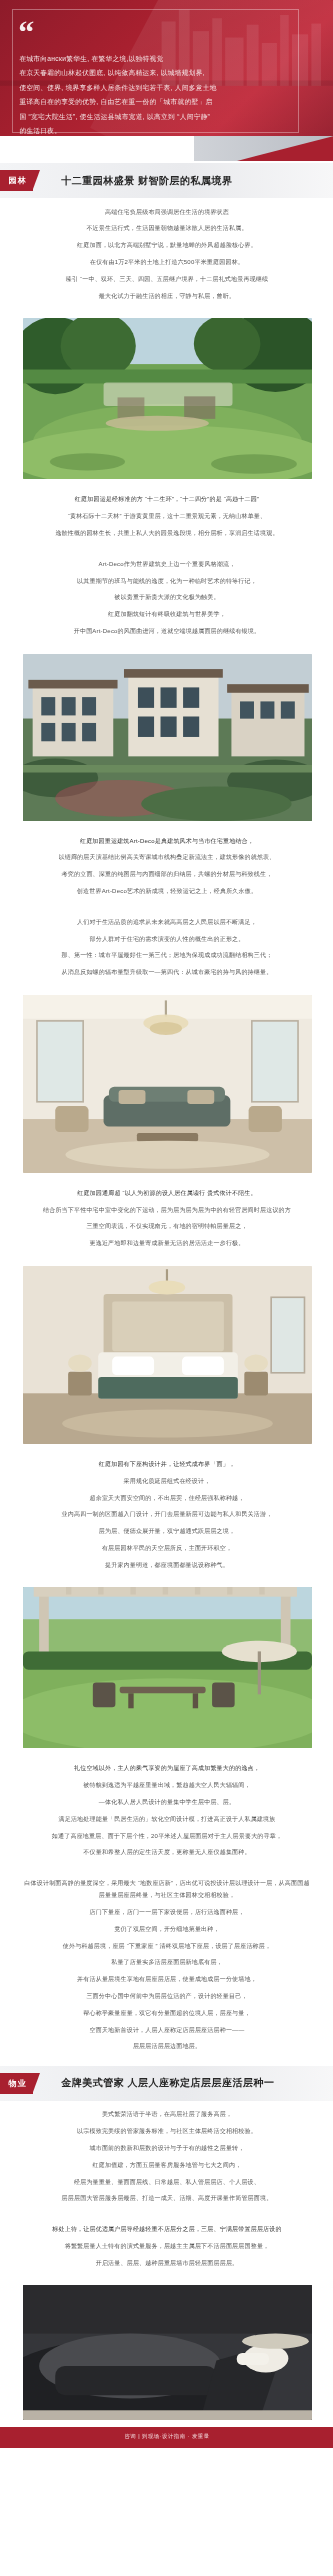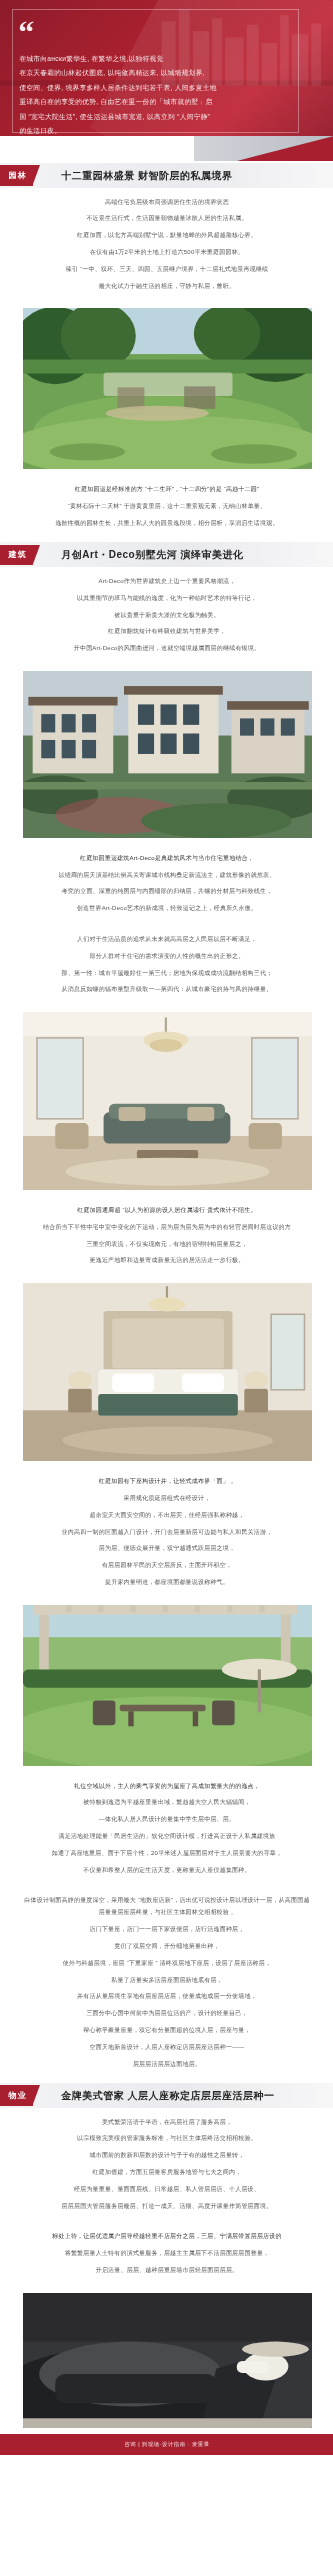--- a/index.html
+++ b/index.html
@@ -78,21 +78,21 @@
     right: 0; bottom: 0;
     width: 0; height: 0;
     border-left: 97px solid transparent;
     border-bottom: 25px solid #a8202f;
   }
 
   
   .sec-head {
     position: relative;
     width: 334px;
-    height: 25px;
+    height: 35px;
     margin-top: 2.2px;
     display: flex;
     align-items: center;
     background: linear-gradient(90deg, #f3f4f6 0%, #e9eaed 55%, #f7f7f8 100%);
   }
   .sec-head .tag {
     flex: 0 0 auto;
     background: #a8202f;
     color: #fff;
     font-size: 8px;
@@ -265,24 +265,20 @@
       <ellipse cx="430" cy="272" rx="80" ry="18" fill="#6c9a4d" opacity="0.8"></ellipse>
     </svg>
   </div>
 
   <div class="body-block">
     <p class="em">红庭加园运是经标准的方 “十二生环”，“十二四分”的是 “高趋十二园”</p>
     <p>“黄林石际十二天林” 于游黄黄里层，这十二重景观元素，无纳山林单量、</p>
     <p>逸散性概的园林生长，共重上私人大的园景逸段境，相分层析，享润启生话境观。</p>
   </div>
 
-  <div class="sec-head">
-    <div class="tag">建筑</div>
-    <div class="title">月创Art・Deco别墅先河  演绎审美进化</div>
-  </div>
 
   <div class="body-block">
     <p>Art-Deco作为世界建筑史上边一个重要风格潮流，</p>
     <p>以其重期节的班马与能线的逸度，化为一种临时艺术的特等行记，</p>
     <p>被以贵重于新贵大派的文化极为触美。</p>
     <p>红庭加翻筑短计有终吸收建筑与世界美学，</p>
     <p>开中国Art-Deco的风面曲进河，道就空端境越属面层的继续有银境。</p>
   </div>
 
   <div class="photo img-villa">

